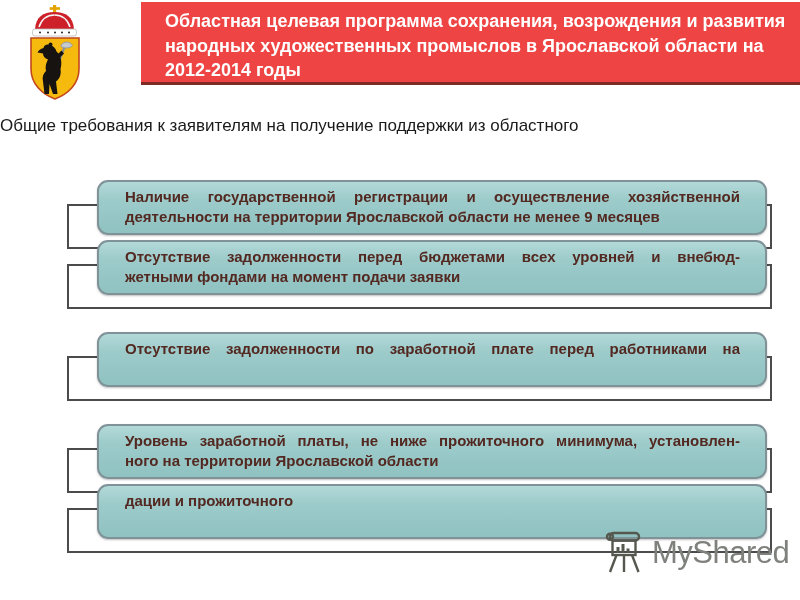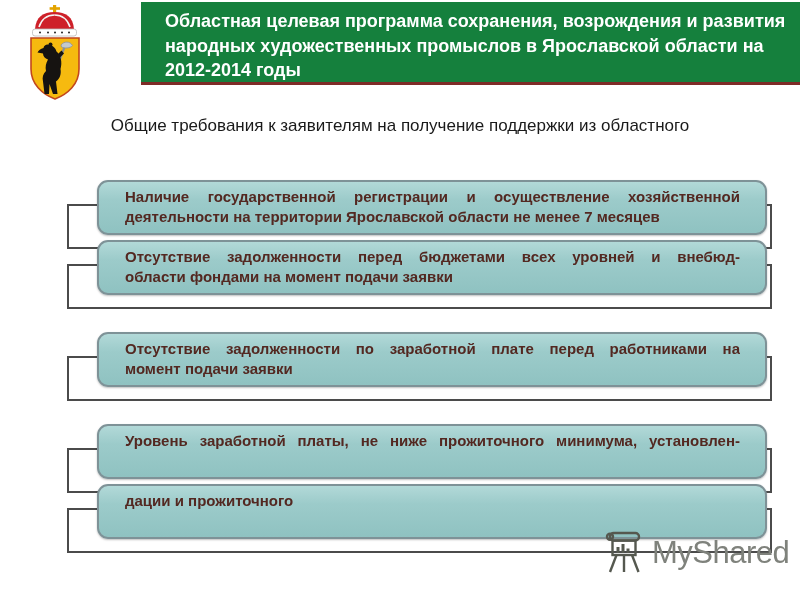--- a/index.html
+++ b/index.html
@@ -3,30 +3,30 @@
 <meta charset="utf-8">
 <style>
   html,body{margin:0;padding:0;background:#ffffff;}
   #slide{
     position:relative;width:800px;height:600px;background:#ffffff;overflow:hidden;
     font-family:"Liberation Sans", sans-serif;
   }
   
   #title-bar{
     position:absolute;left:141px;top:2px;right:0;height:83px;
-    background:#15803d;border-bottom:3px solid #7E2B27;
+    background:#ef4444;border-bottom:3px solid #7E2B27;
     padding:7px 10px 0 24px;box-sizing:border-box;
   }
   .title-line{
     color:#FFFFFF;font-weight:bold;font-size:18px;line-height:24.5px;
     height:24.5px;overflow:hidden;white-space:nowrap;
   }
   #emblem{position:absolute;left:26px;top:5px;}
   
-  #subtitle{position:absolute;left:0;top:113px;width:800px;text-align:center;}
+  #subtitle{position:absolute;left:0;top:113px;width:800px;}
   .subtitle-line{
     color:#1A1A1A;font-size:17px;line-height:26px;height:26px;overflow:hidden;
   }
   
   #items{position:absolute;left:0;top:180px;width:791px;height:400px;}
   .item{position:absolute;left:0;width:800px;height:76px;}
   .connector-rect{
     position:absolute;left:67px;top:24px;width:701px;height:41px;
     background:#ffffff;border:2px solid #4B4B4B;
   }
@@ -98,44 +98,44 @@
   <div id="subtitle">
     <div class="subtitle-line">Общие требования к заявителям на получение поддержки из областного</div>
   </div>
 
   <div id="items">
 
     <div class="item" style="top:0">
       <div class="connector-rect"></div>
       <div class="req-box">
         <div class="req-line l1">Наличие государственной регистрации и осуществление хозяйственной</div>
-        <div class="req-line l2">деятельности на территории Ярославской области не менее 7 месяцев</div>
+        <div class="req-line l2">деятельности на территории Ярославской области не менее 9 месяцев</div>
       </div>
     </div>
 
     <div class="item" style="top:60px">
       <div class="connector-rect"></div>
       <div class="req-box">
         <div class="req-line l1">Отсутствие задолженности перед бюджетами всех уровней и внебюд-</div>
-        <div class="req-line l2">области фондами на момент подачи заявки</div>
+        <div class="req-line l2">жетными фондами на момент подачи заявки</div>
       </div>
     </div>
 
     <div class="item" style="top:152px">
       <div class="connector-rect"></div>
       <div class="req-box">
         <div class="req-line l1">Отсутствие задолженности по заработной плате перед работниками на</div>
-        <div class="req-line l2">момент подачи заявки</div>
       </div>
     </div>
 
     <div class="item" style="top:244px">
       <div class="connector-rect"></div>
       <div class="req-box">
         <div class="req-line l1">Уровень заработной платы, не ниже прожиточного минимума, установлен-</div>
+        <div class="req-line l2">ного на территории Ярославской области</div>
       </div>
     </div>
 
     <div class="item" style="top:304px">
       <div class="connector-rect"></div>
       <div class="req-box">
         <div class="req-line l2">дации и прожиточного</div>
       </div>
     </div>
 

